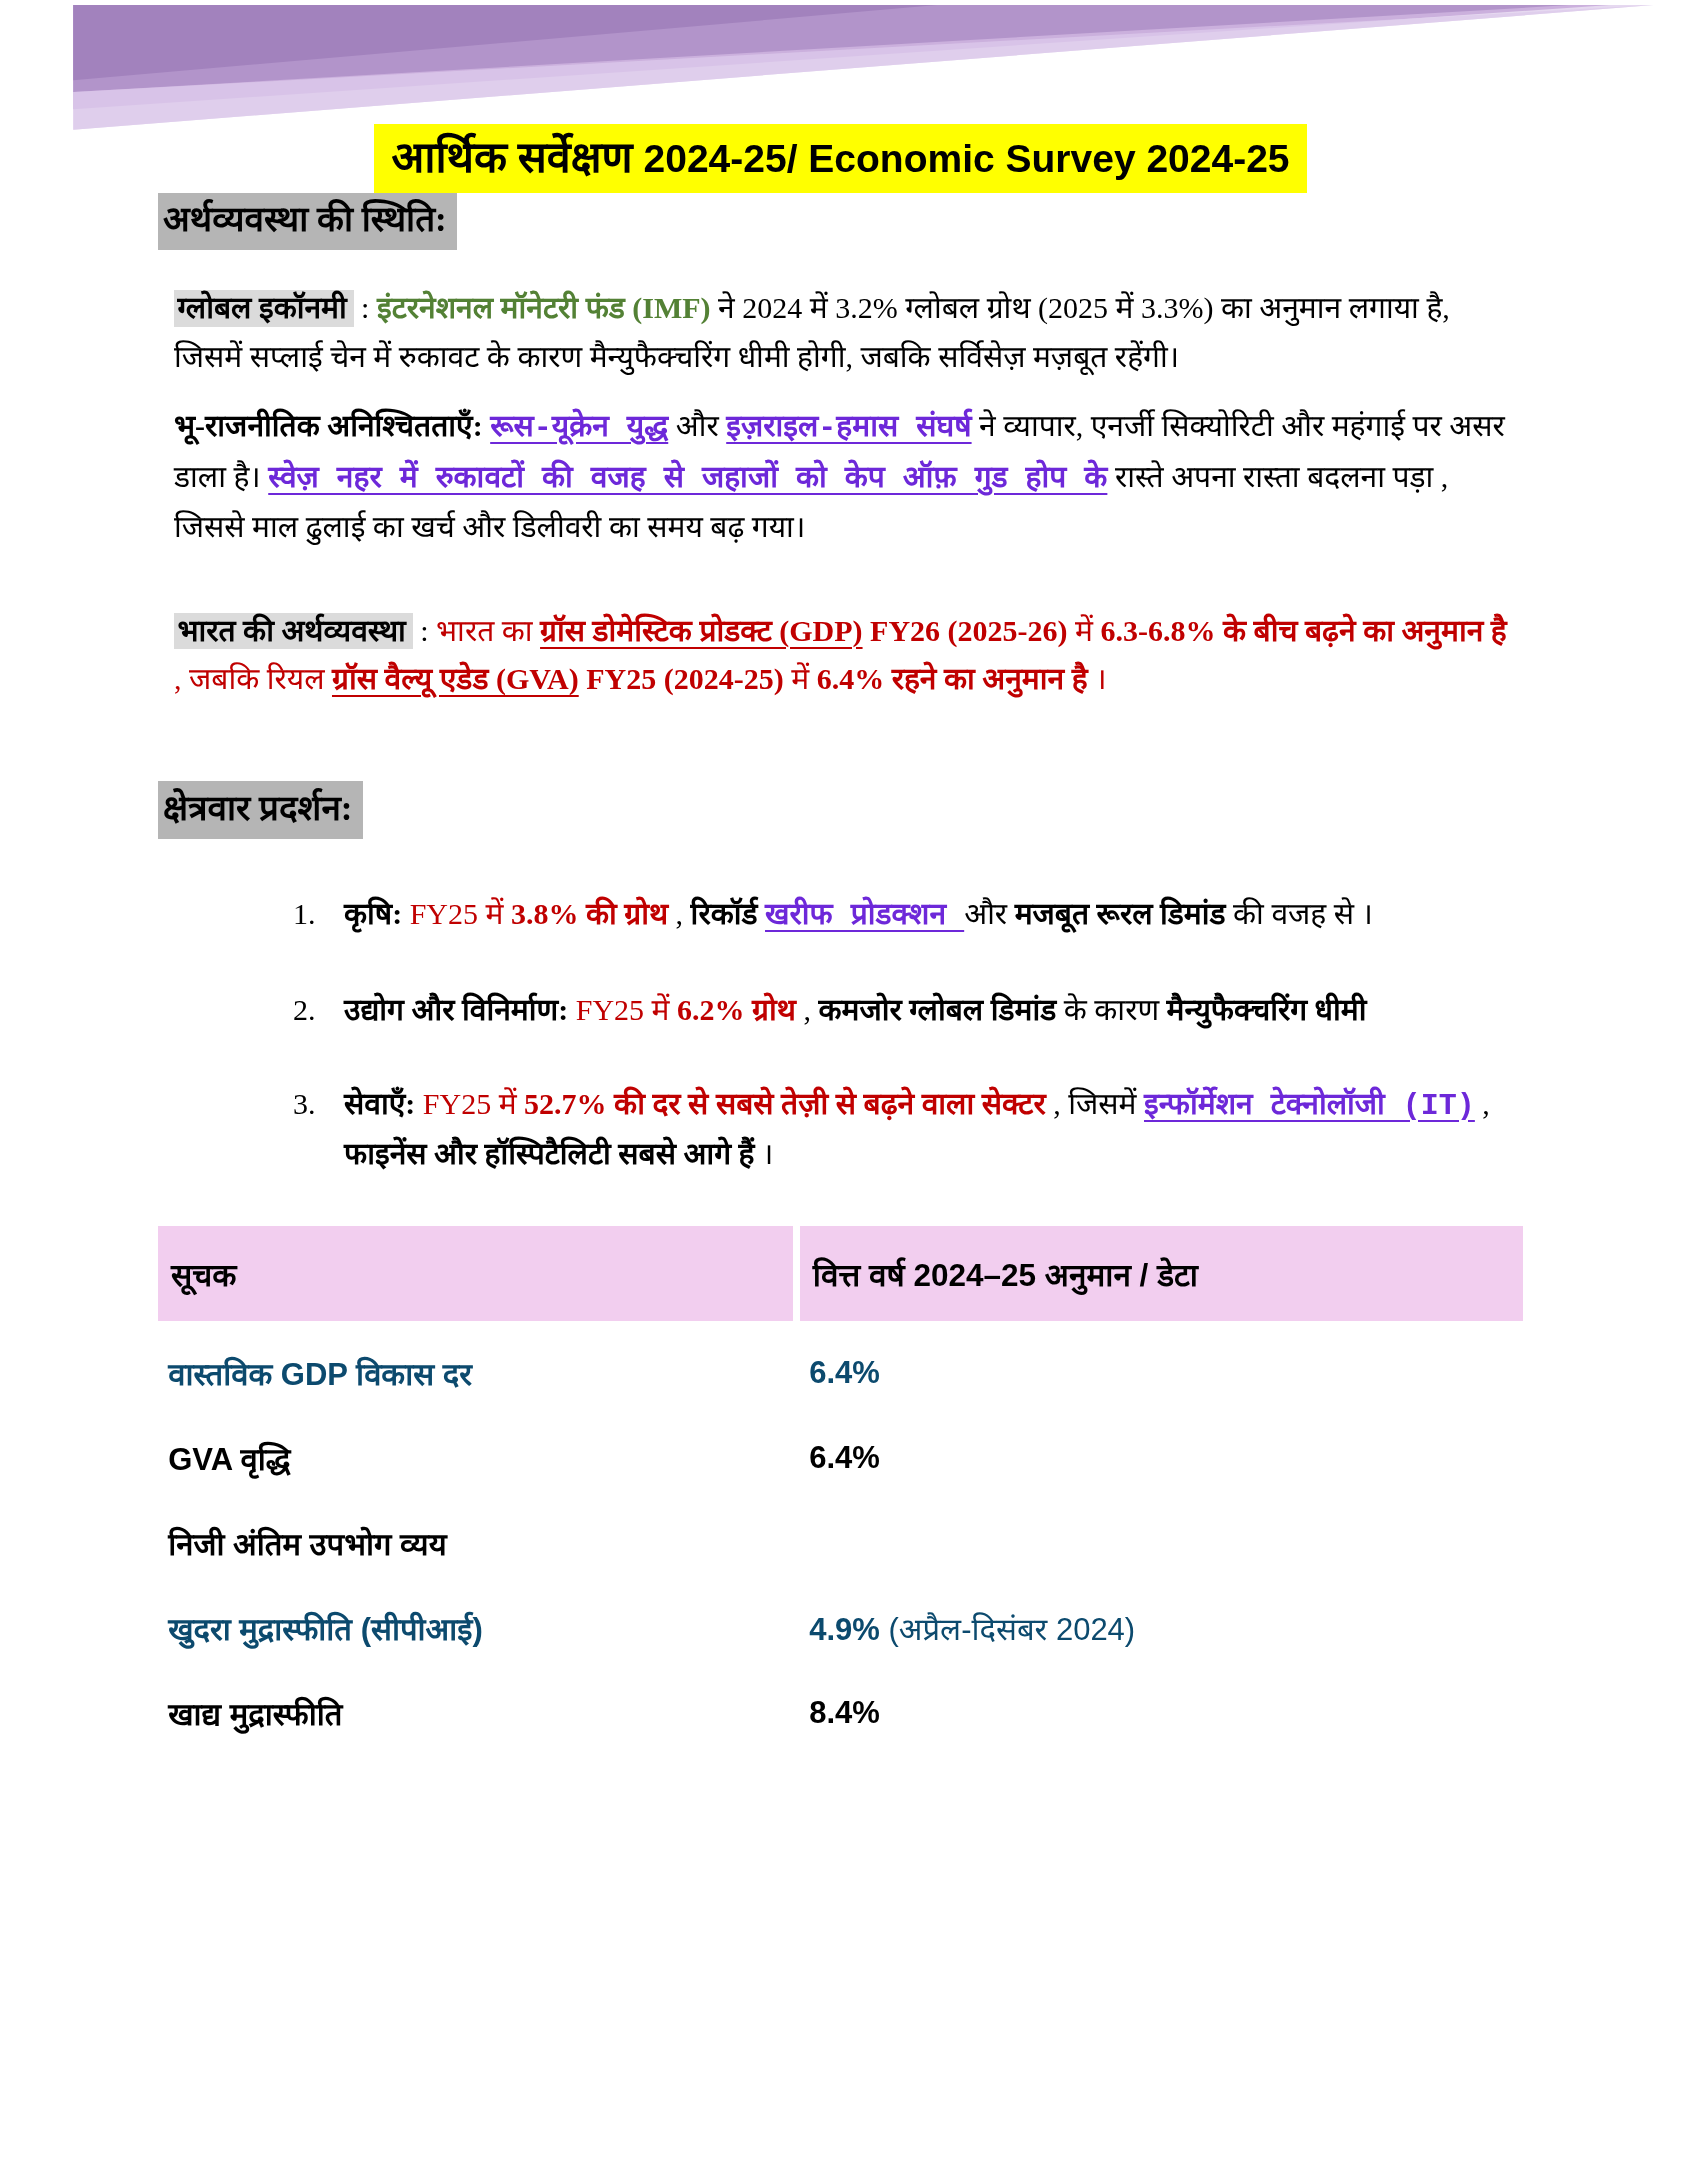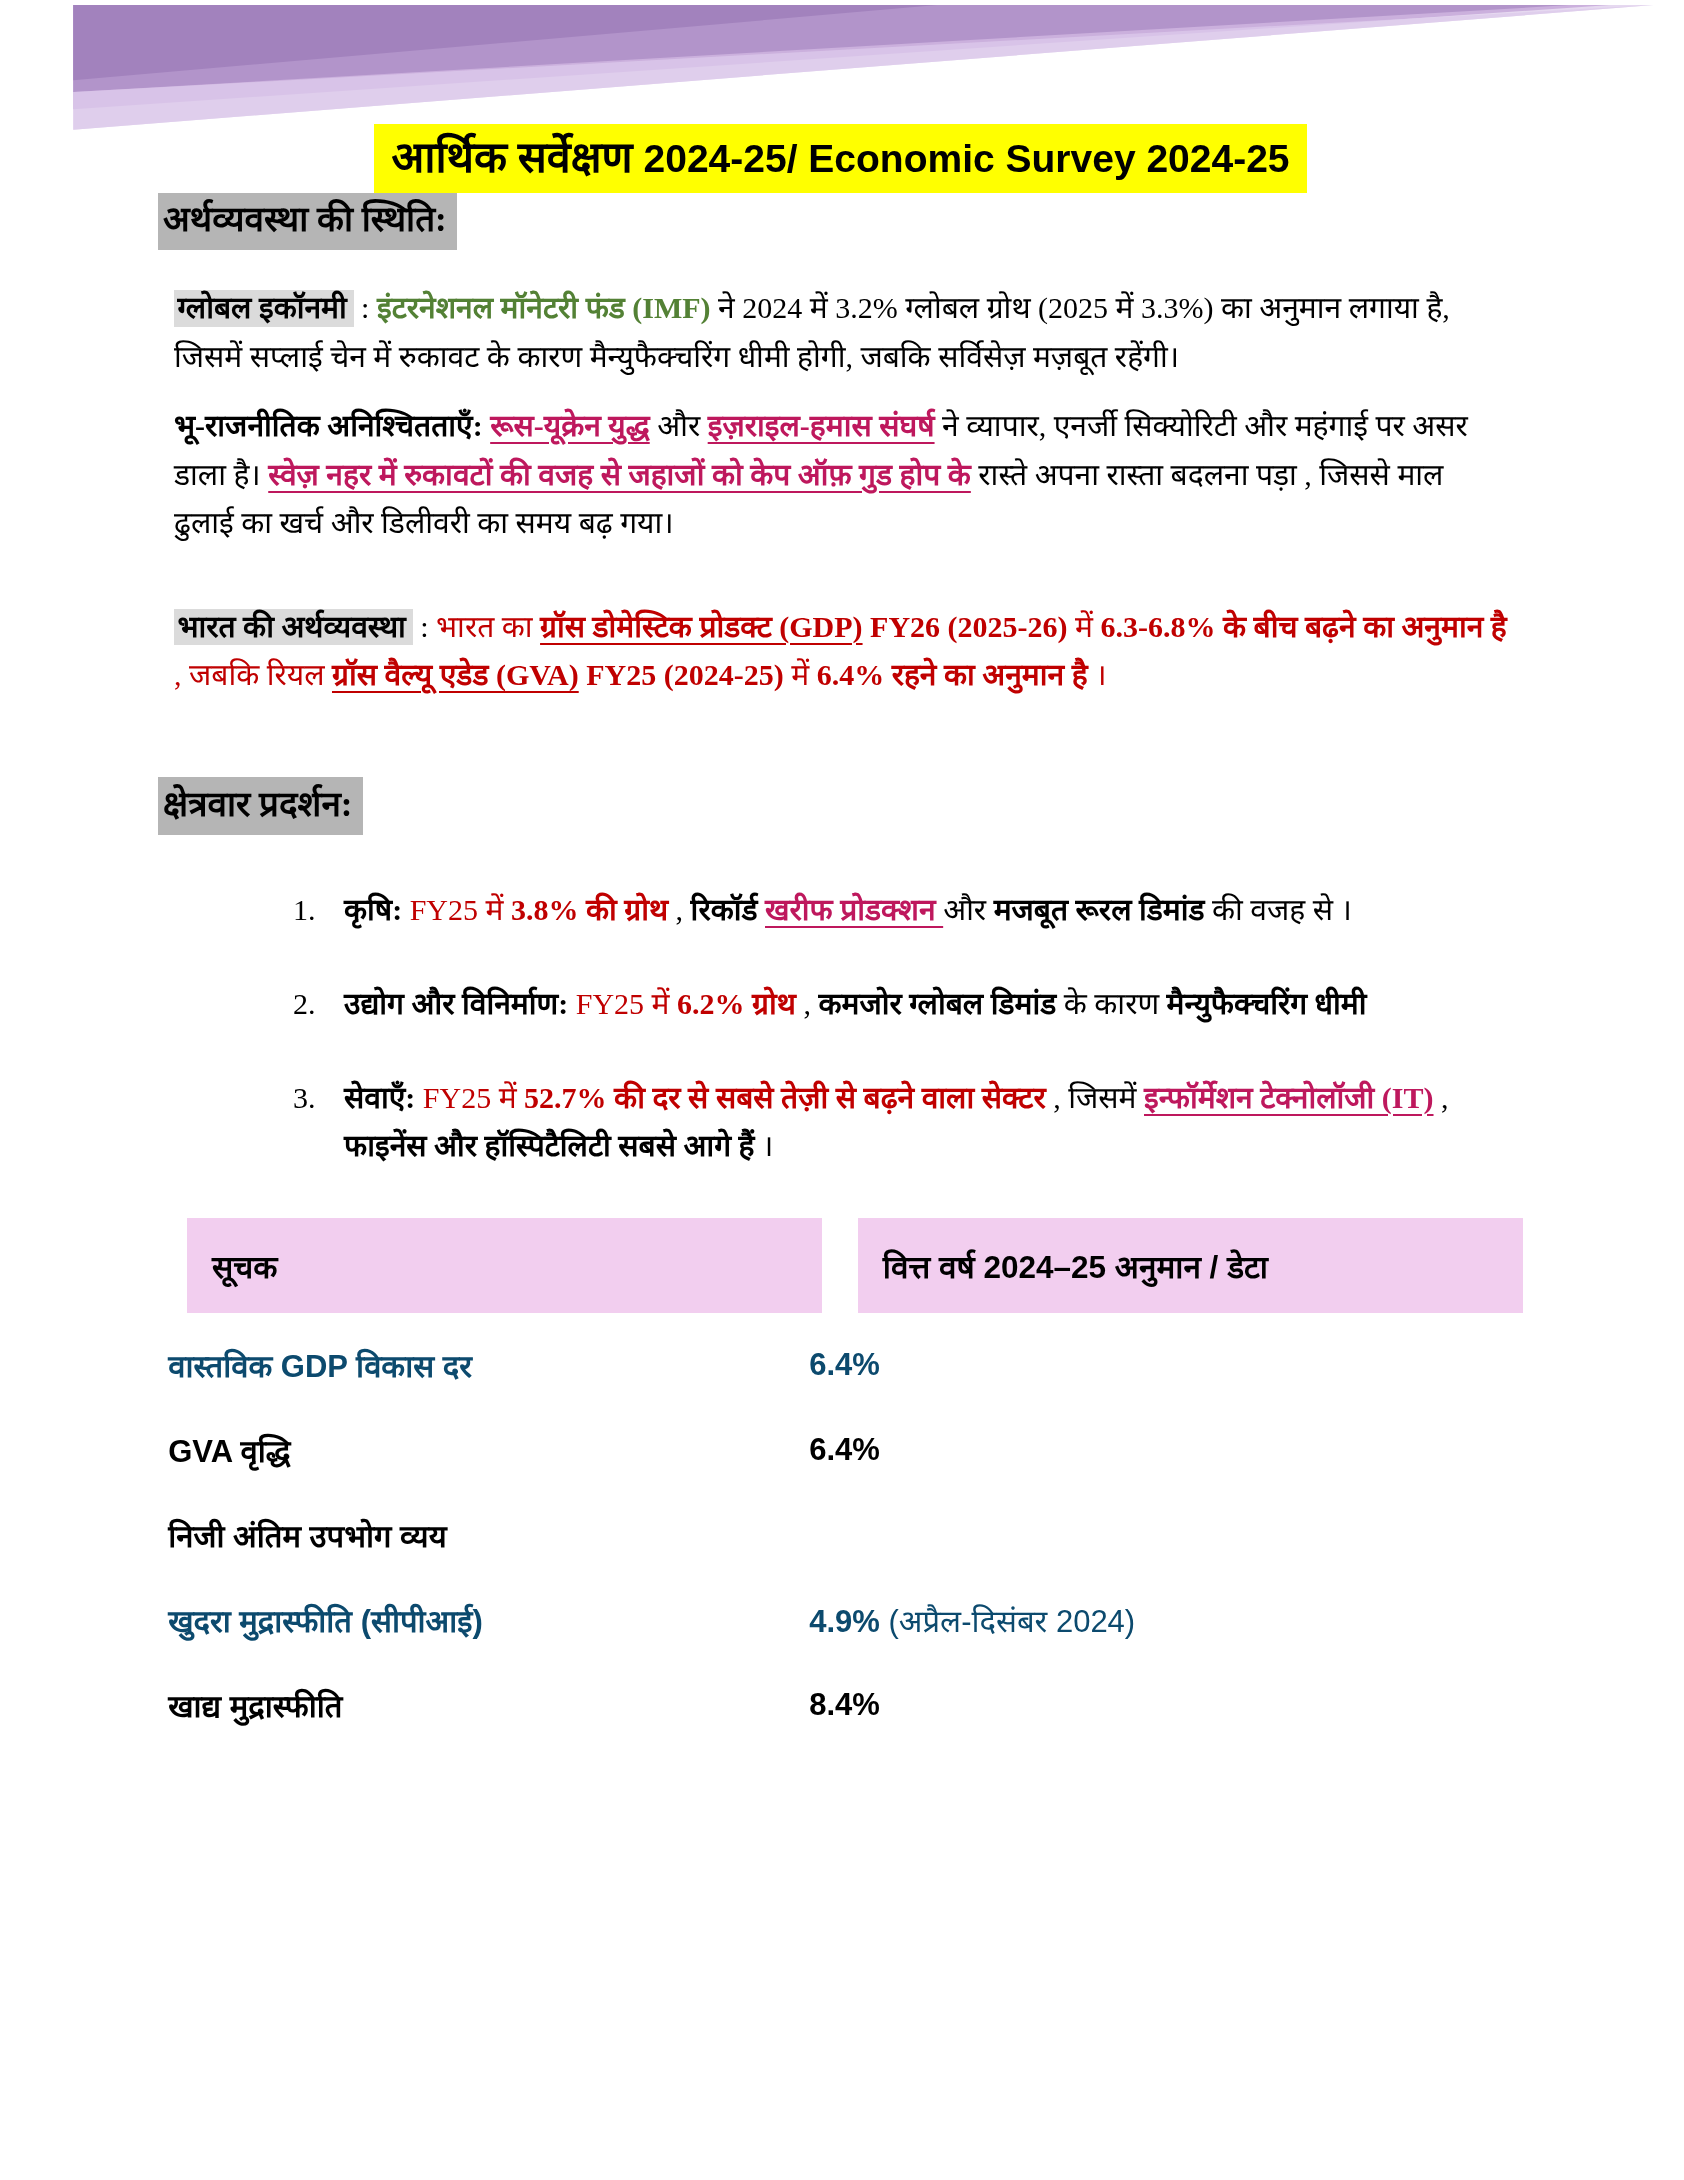--- a/index.html
+++ b/index.html
@@ -33,35 +33,35 @@
   .para{margin:16px;font-size:30px;line-height:1.62;}
   .p1{margin-top:34px;}
   .p2{margin-top:20.4px;}
   .p3{margin-top:55px;}
   
   .sg-k{}
   .sg-b{font-weight:bold;}
   .sg-r{color:#C00000;}
   .sg-rb{color:#C00000;font-weight:bold;}
   .sg-ru{color:#C00000;font-weight:bold;text-decoration:underline;text-underline-offset:6px;text-decoration-thickness:2.1px;}
-  .sg-g{color:#be185d;font-weight:bold;text-decoration:underline;text-underline-offset:6px;text-decoration-thickness:2.1px;}
+  .sg-g{color:#6d28d9;font-weight:bold;text-decoration:underline;text-underline-offset:6px;text-decoration-thickness:2.1px;font-family:Liberation Mono, monospace;}
   .sg-gn{color:#538135;font-weight:bold;}
   .sg-hl{background:#DBDBDB;font-weight:bold;padding:0.9px 6.8px 2.6px 3.4px;}
   
   .list{margin-top:51px;padding-left:135px;}
   .li{display:flex;font-size:30px;line-height:1.6;margin-top:46px;}
   .li:first-child{margin-top:0;}
   .li-num{flex:none;width:51px;}
   .li-body{flex:1;padding-right:8.5px;}
   
   .table{margin-top:48px;font-family:"Liberation Sans","DejaVu Sans",sans-serif;}
   .thead{display:flex;gap:6.8px;}
   .th{
     background:#F2CEEF;height:95px;display:flex;align-items:center;
-    font-size:31.5px;font-weight:bold;padding-left:25px;box-sizing:border-box;margin-left:29px;
+    font-size:31.5px;font-weight:bold;padding-left:13px;box-sizing:border-box;
   }
   .th1{width:635px;flex:none;}
   .th2{flex:1;}
   .tbody{margin-top:10.2px;}
   .trow{display:flex;height:85px;align-items:center;font-size:31px;font-weight:bold;}
   .td1{width:641px;flex:none;padding-left:10.2px;box-sizing:border-box;}
   .td2{flex:1;padding-left:10.2px;box-sizing:border-box;}
   .c-red{color:#0c4a6e;}
   .c-black{color:#000000;}
   .vr{font-weight:normal;}

